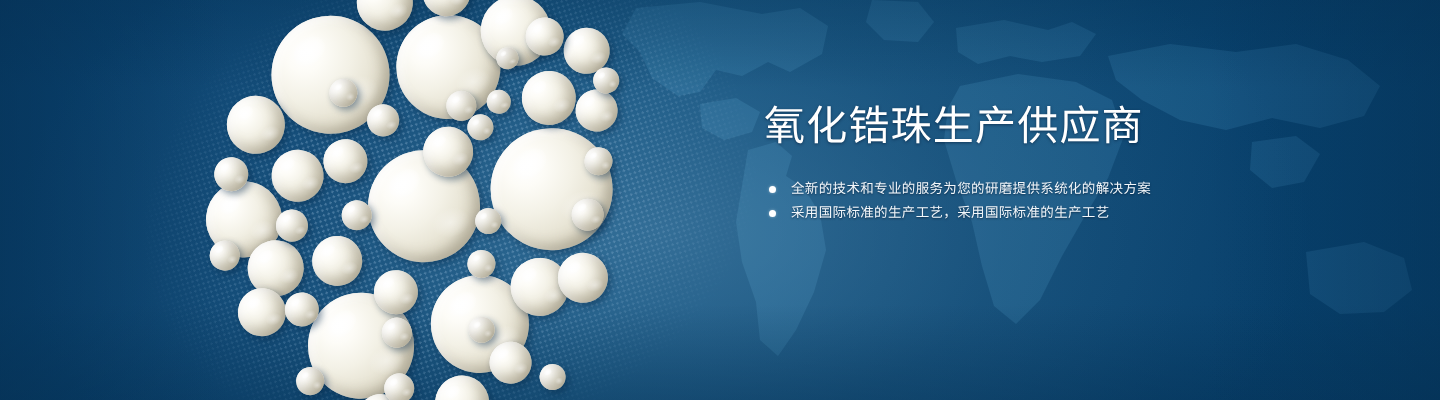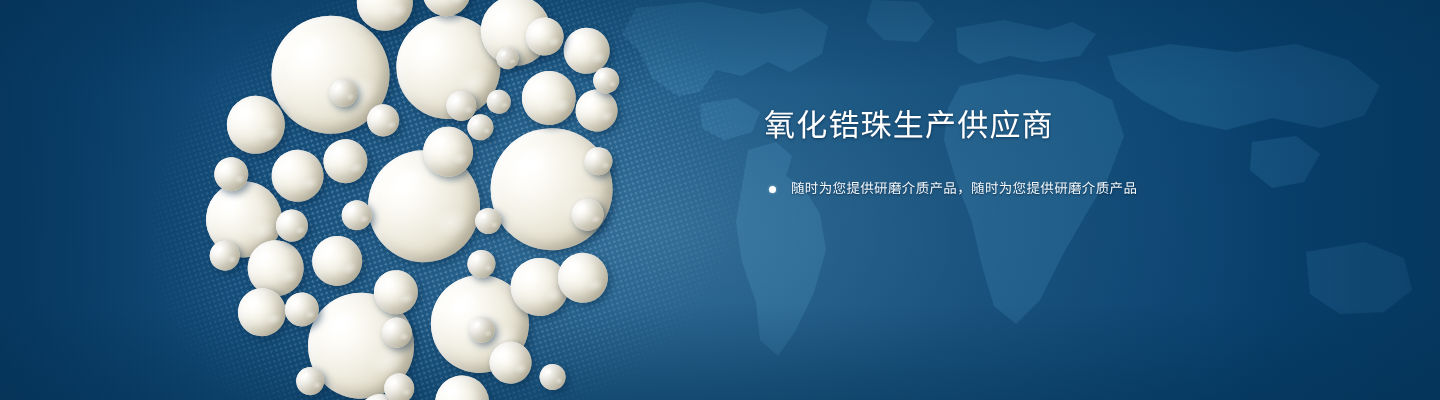--- a/index.html
+++ b/index.html
@@ -83,21 +83,21 @@
 
   
   .copy{
     position:absolute;
     left:764px; top:106px;
     width:470px;
   }
   .headline{
     margin:0;
     color:#ffffff;
-    font-size:31px;
+    font-size:41px;
     font-weight:400;
     letter-spacing:1.2px;
     line-height:40px;
     text-shadow:0 1px 3px rgba(0,20,45,.55);
     white-space:nowrap;
   }
   .bullets{
     list-style:none;
     margin:32px 0 0 0;
     padding:0;
@@ -210,18 +210,22 @@
       <div class="bead" style="left:366px;top:426px;width:26px;height:26px;"></div>
     </div>
   </div>
 
   <div class="copy">
     <h1 class="headline">氧化锆珠生产供应商</h1>
 
     <ul class="bullets">
       <li>
         <span class="dot"></span>
-        <span>随时为您提供研磨介质产品，随时为您提供研磨介质产品</span>
+        <span>全新的技术和专业的服务为您的研磨提供系统化的解决方案</span>
+      </li>
+      <li>
+        <span class="dot"></span>
+        <span>采用国际标准的生产工艺，采用国际标准的生产工艺</span>
       </li>
     </ul>
   </div>
 
 </div>
 
 </body></html>

